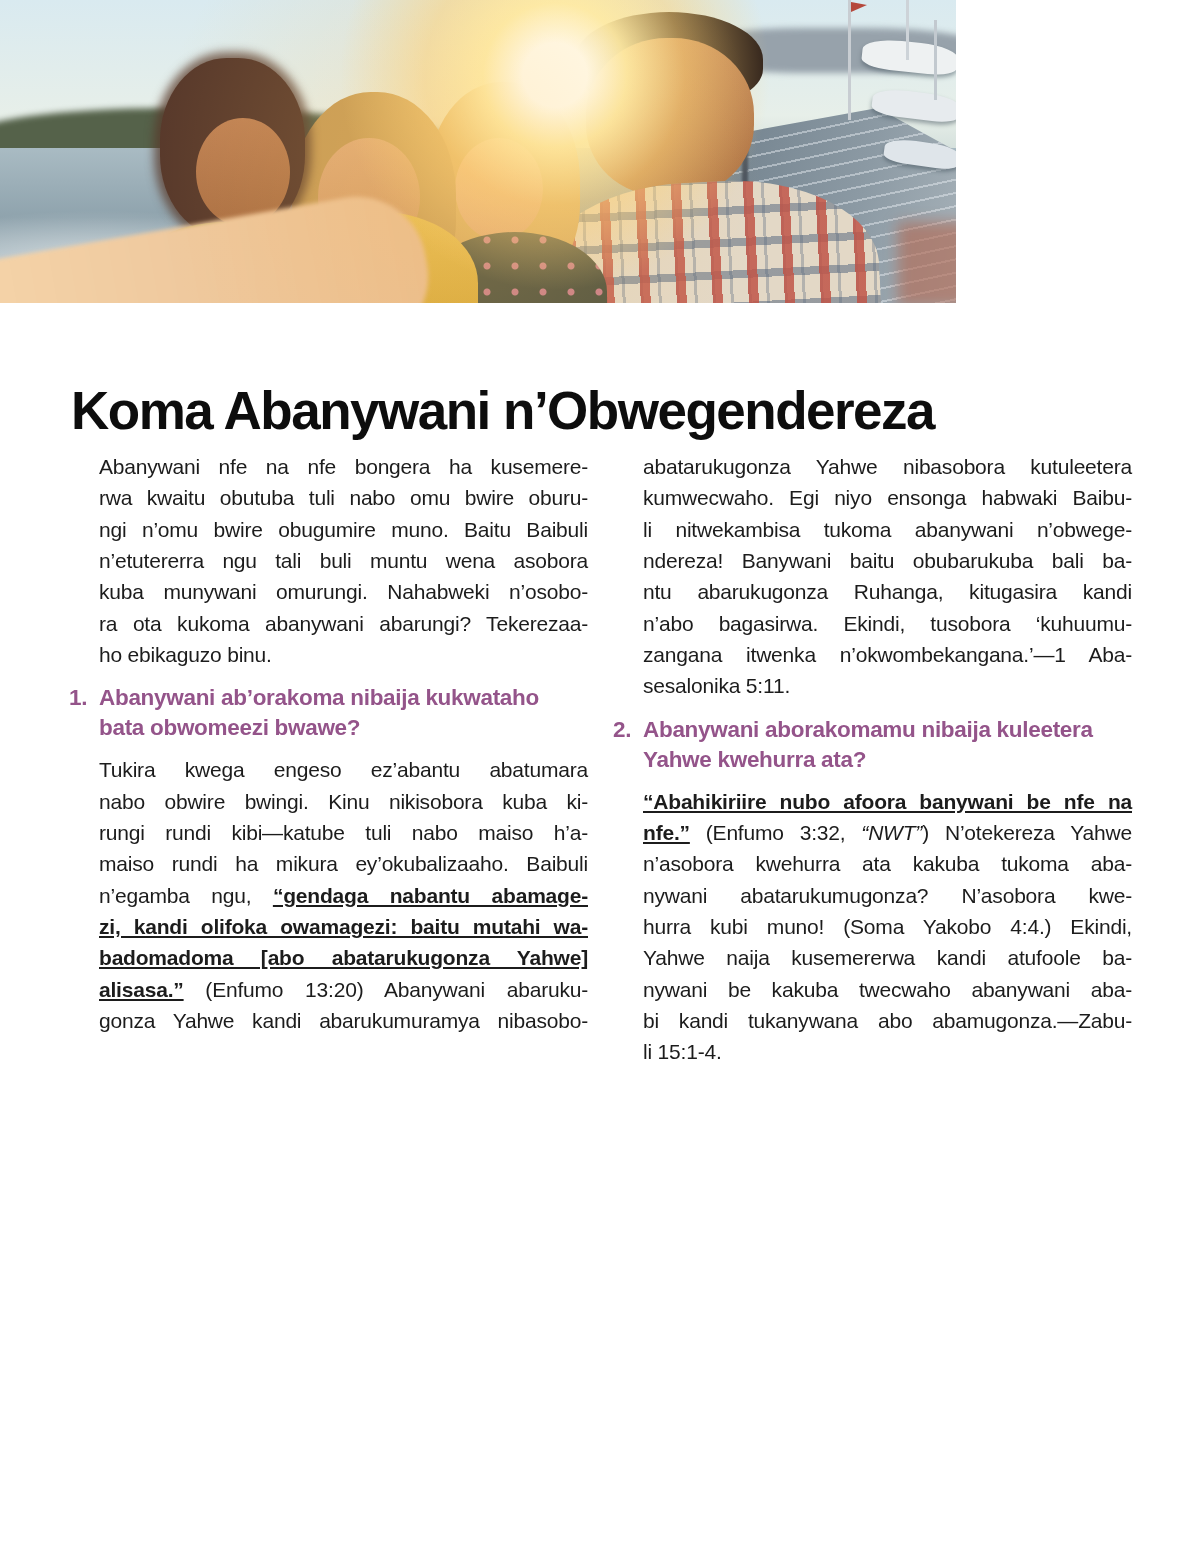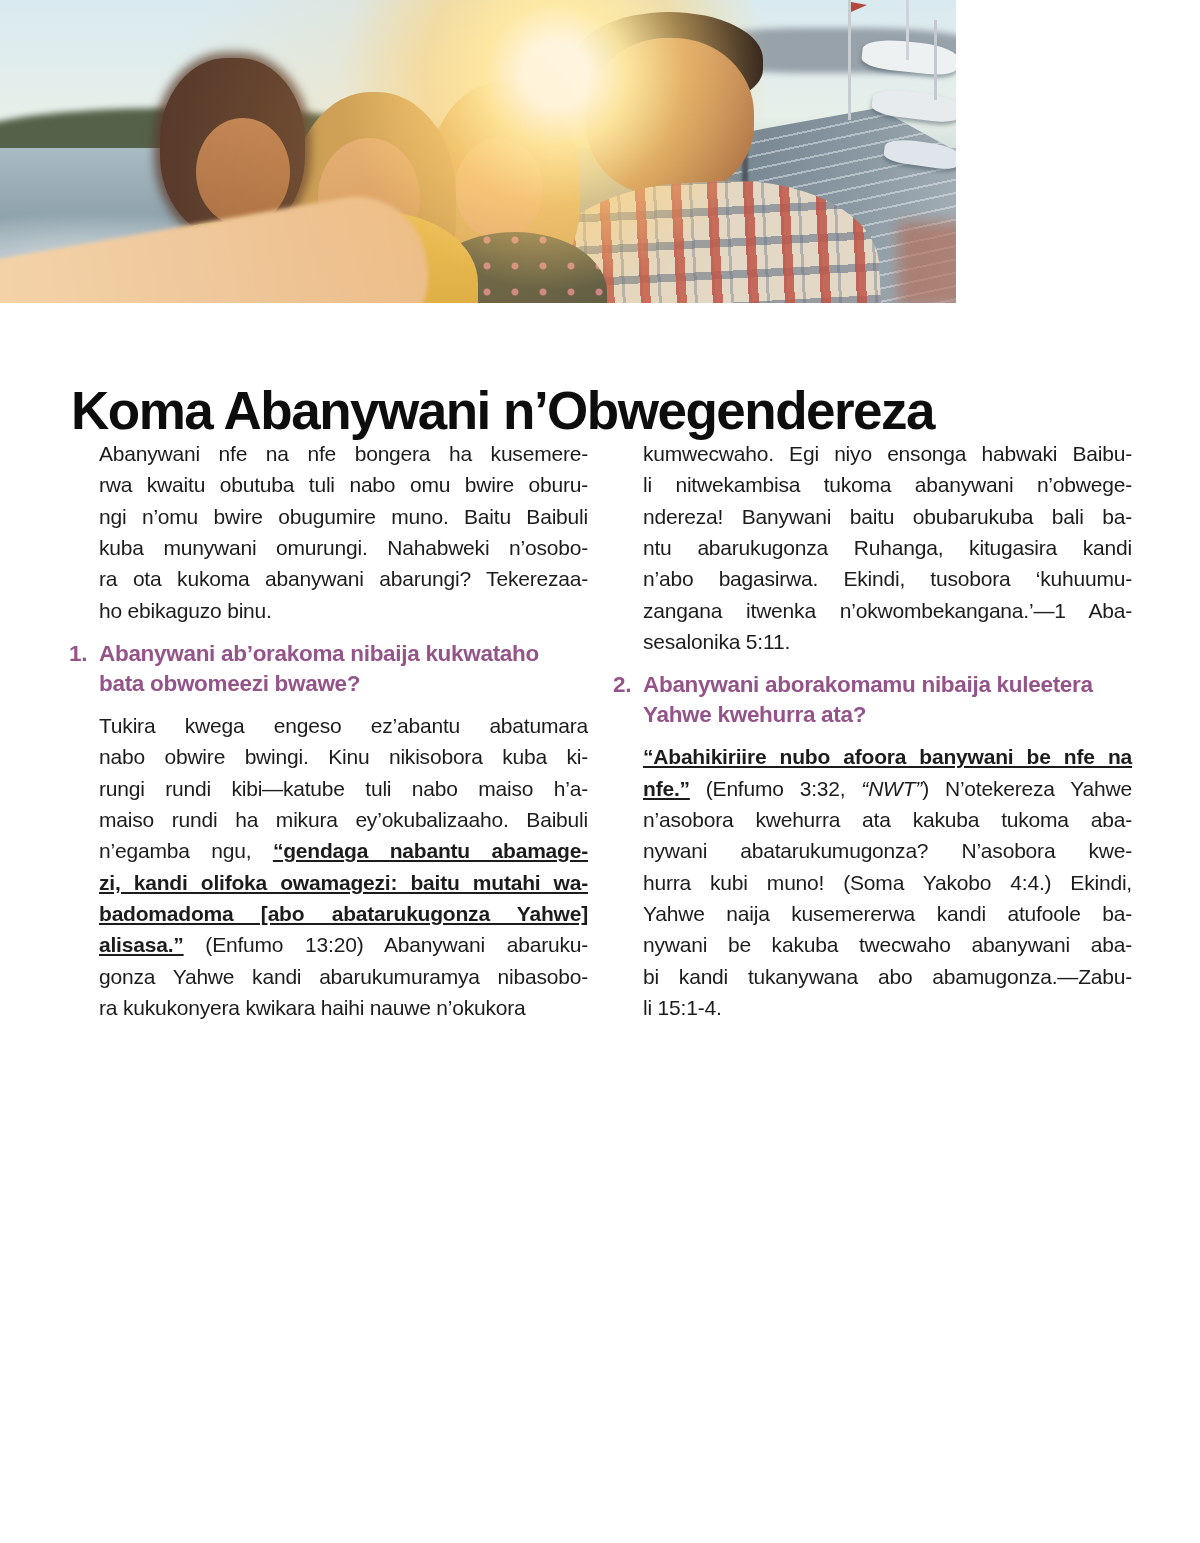--- a/index.html
+++ b/index.html
@@ -81,21 +81,21 @@
   }
   .lesson-underline { width:101px; height:12px; background:#ffffff; margin-top:17px; }
 
   
   .page-title {
     position:absolute; left:71px; top:345px; width:1060px;
     font-size:53px; font-weight:700; letter-spacing:-1.5px; line-height:60px; color:#0d0d0d;
   }
 
   
-  .col { position:absolute; top:438px; width:489px; font-size:21px; letter-spacing:-0.2px; line-height:31.33px; }
+  .col { position:absolute; top:451px; width:489px; font-size:21px; letter-spacing:-0.2px; line-height:31.33px; }
   .col-left  { left:99px; }
   .col-right { left:643px; }
 
   .para .line { text-align:justify; text-align-last:justify; }
   .para .line.last { text-align-last:left; }
   .b { font-weight:700;text-decoration:underline; }
   .i { font-style:italic; }
 
   .question { position:relative; margin-top:13px; margin-bottom:11px; color:#94548a;
     font-weight:700; font-size:22.5px; line-height:30px; letter-spacing:-0.3px; }
@@ -147,20 +147,21 @@
   </header>
 
   <h1 class="page-title">Koma Abanywani n’Obwegendereza</h1>
 
   <main>
     <section class="col col-left">
       <div class="para">
           <div class="line"><span>Abanywani nfe na nfe bongera ha kusemere-</span></div>
           <div class="line"><span>rwa kwaitu obutuba tuli nabo omu bwire oburu-</span></div>
           <div class="line"><span>ngi n’omu bwire obugumire muno. Baitu Baibuli</span></div>
+          <div class="line"><span>n’etutererra ngu tali buli muntu wena asobora</span></div>
           <div class="line"><span>kuba munywani omurungi. Nahabweki n’osobo-</span></div>
           <div class="line"><span>ra ota kukoma abanywani abarungi? Tekerezaa-</span></div>
           <div class="line last"><span>ho ebikaguzo binu.</span></div>
         </div>
       <div class="question">
         <span class="qnum">1.</span>
         <div>
             <div class="line"><span>Abanywani ab’orakoma nibaija kukwataho</span></div>
             <div class="line last"><span>bata obwomeezi bwawe?</span></div>
           </div>
@@ -168,26 +169,26 @@
       <div class="para">
           <div class="line"><span>Tukira kwega engeso ez’abantu abatumara</span></div>
           <div class="line"><span>nabo obwire bwingi. Kinu nikisobora kuba ki-</span></div>
           <div class="line"><span>rungi rundi kibi—katube tuli nabo maiso h’a-</span></div>
           <div class="line"><span>maiso rundi ha mikura ey’okubalizaaho. Baibuli</span></div>
           <div class="line"><span>n’egamba ngu, </span><span class="b">“gendaga nabantu abamage-</span></div>
           <div class="line"><span class="b">zi, kandi olifoka owamagezi: baitu mutahi wa-</span></div>
           <div class="line"><span class="b">badomadoma [abo abatarukugonza Yahwe]</span></div>
           <div class="line"><span class="b">alisasa.”</span><span> (Enfumo 13:20) Abanywani abaruku-</span></div>
           <div class="line"><span>gonza Yahwe kandi abarukumuramya nibasobo-</span></div>
-          <div class="line last"><span>ra kukukonyera kwikara haihi nauwe n’okukora</span></div>
         </div>
     </section>
 
     <section class="col col-right">
       <div class="para">
+          <div class="line"><span>abatarukugonza Yahwe nibasobora kutuleetera</span></div>
           <div class="line"><span>kumwecwaho. Egi niyo ensonga habwaki Baibu-</span></div>
           <div class="line"><span>li nitwekambisa tukoma abanywani n’obwege-</span></div>
           <div class="line"><span>ndereza! Banywani baitu obubarukuba bali ba-</span></div>
           <div class="line"><span>ntu abarukugonza Ruhanga, kitugasira kandi</span></div>
           <div class="line"><span>n’abo bagasirwa. Ekindi, tusobora ‘kuhuumu-</span></div>
           <div class="line"><span>zangana itwenka n’okwombekangana.’—1 Aba-</span></div>
           <div class="line last"><span>sesalonika 5:11.</span></div>
         </div>
       <div class="question">
         <span class="qnum">2.</span>

